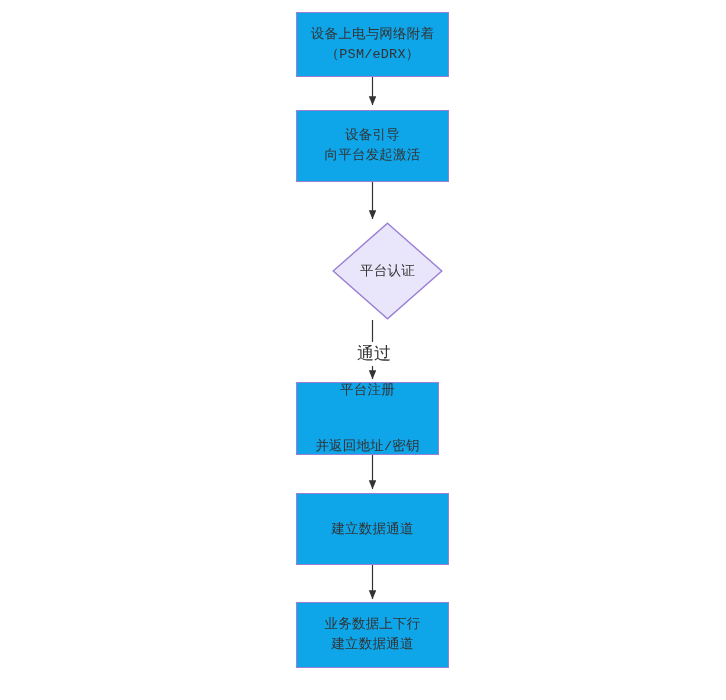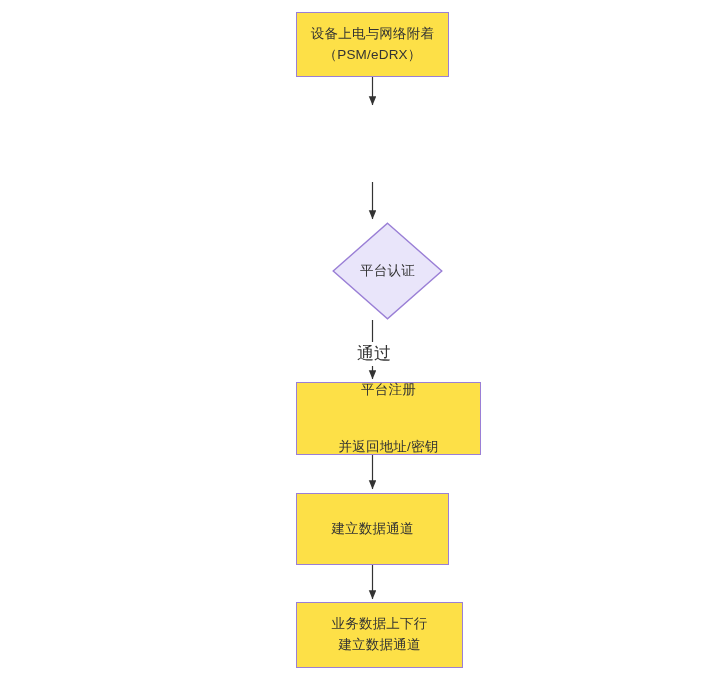--- a/index.html
+++ b/index.html
@@ -26,35 +26,36 @@
     top: 0;
     width: 726px;
     height: 700px;
     pointer-events: none;
   }
 
   
   .node {
     position: absolute;
     box-sizing: border-box;
-    background: #fde047;
+    background: #0ea5e9;
     border: 1.4px solid #9a7fd6;
     display: flex;
     flex-direction: column;
     align-items: center;
     justify-content: center;
     color: #333333;
     font-size: 13.5px;
     line-height: 1.55;
     text-align: center;
     letter-spacing: 0.2px;
     white-space: nowrap;
   }
   .node .line2 {
     display: block;
+    font-family: Liberation Mono, monospace;
   }
 
   
   .decision {
     position: absolute;
     display: flex;
     align-items: center;
     justify-content: center;
   }
   .decision svg {
@@ -106,39 +107,43 @@
     <line x1="372.5" y1="455" x2="372.5" y2="489" stroke="#333333" stroke-width="1.2" marker-end="url(#arrowhead)"></line>
 
     <line x1="372.5" y1="562" x2="372.5" y2="599" stroke="#333333" stroke-width="1.2" marker-end="url(#arrowhead)"></line>
   </svg>
 
   <div class="node" style="left:296px; top:12px; width:153px; height:65px;">
     <span>设备上电与网络附着</span>
     <span class="line2">（PSM/eDRX）</span>
   </div>
 
+  <div class="node" style="left:296px; top:110px; width:153px; height:72px;">
+    <span>设备引导</span>
+    <span class="line2">向平台发起激活</span>
+  </div>
 
   <div class="decision" style="left:332px; top:222px; width:111px; height:98px;">
     <svg width="111" height="98" viewBox="0 0 111 98">
       <polygon points="55.5,1.2 109.8,49 55.5,96.8 1.2,49" fill="#e9e5fa" stroke="#9a7fd6" stroke-width="1.4"></polygon>
     </svg>
     <span class="dec-label">平台认证</span>
   </div>
 
   <div class="edge-label" style="left:354px; top:342px;">
     <span>通过</span>
   </div>
 
-  <div class="node" style="left:296px; top:382px; width:185px; height:73px;gap:36px;">
+  <div class="node" style="left:296px; top:382px; width:143px; height:73px;gap:36px;">
     <span>平台注册</span>
     <span class="line2">并返回地址/密钥</span>
   </div>
 
   <div class="node" style="left:296px; top:493px; width:153px; height:72px;">
     <span>建立数据通道</span>
   </div>
 
-  <div class="node" style="left:296px; top:602px; width:167px; height:66px;">
+  <div class="node" style="left:296px; top:602px; width:153px; height:66px;">
     <span>业务数据上下行</span>
     <span class="line2">建立数据通道</span>
   </div>
 
 </div>
 
 </body></html>

